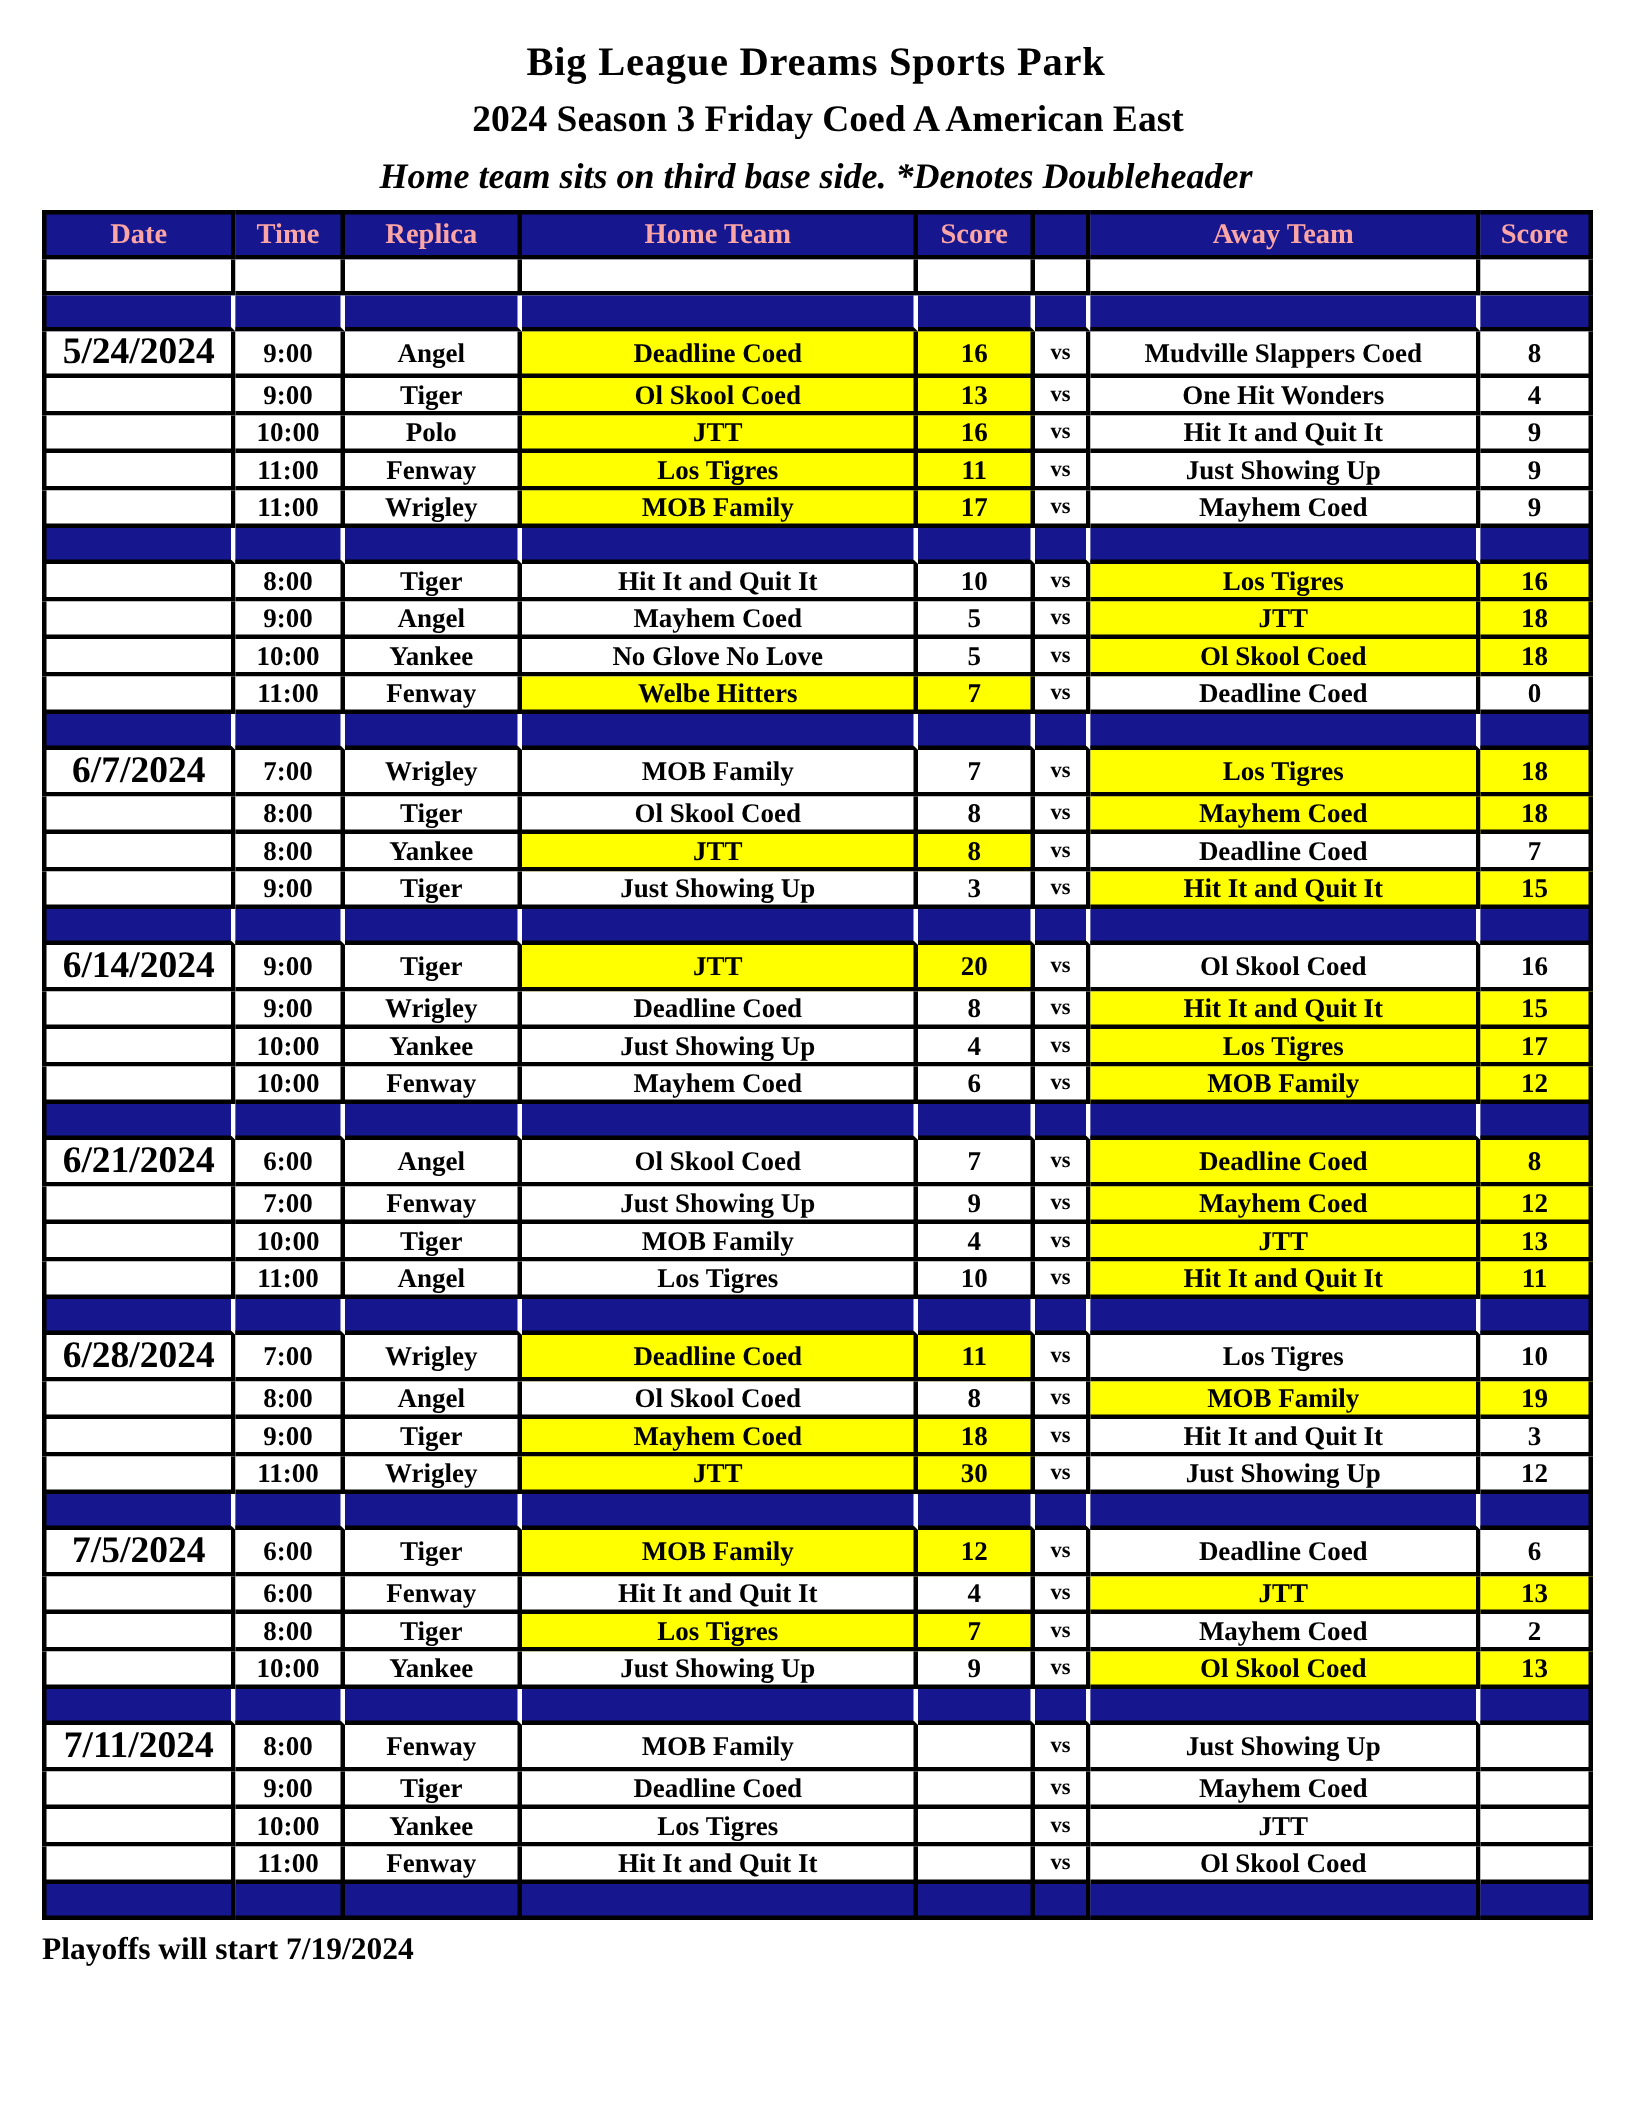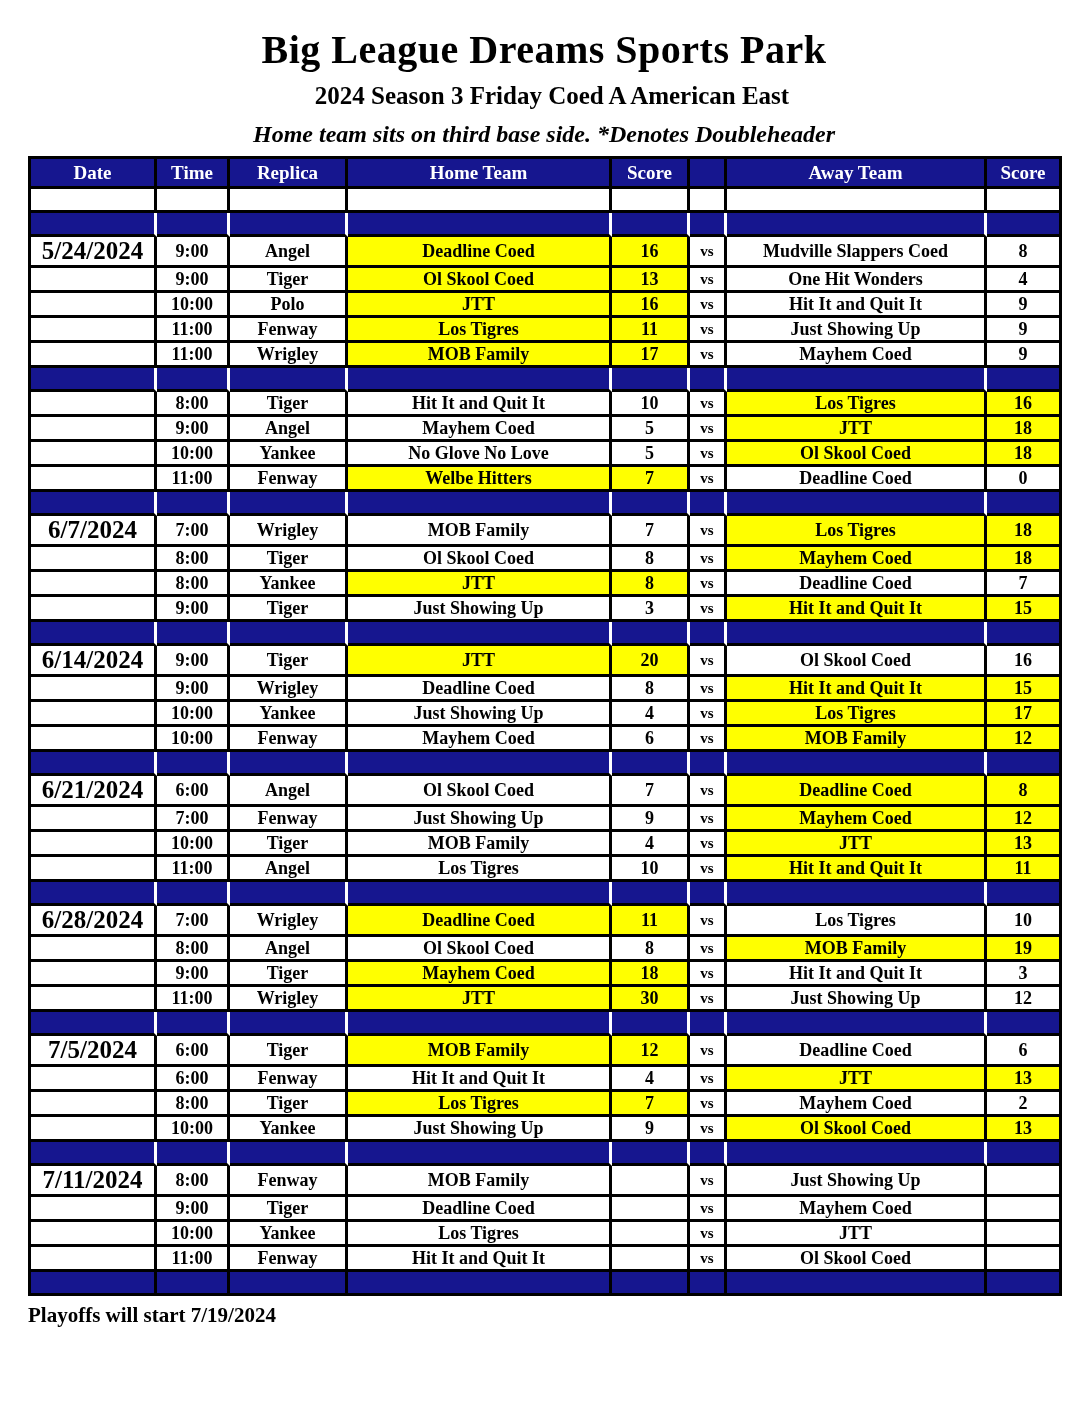--- a/index.html
+++ b/index.html
@@ -5,21 +5,21 @@
   * { box-sizing: border-box; }
   html, body { margin: 0; padding: 0; }
   body {
     width: 1088px; height: 1408px;
     background: #ffffff;
     color: #000;
     font-family: "Liberation Serif", "DejaVu Serif", serif;
     font-weight: bold;
   }
   .titles { text-align: center; }
-  .title    { font-size: 40px; margin: 26px 0 0 0; letter-spacing: 0.5px; }
+  .title    { font-size: 27px; margin: 26px 0 0 0; letter-spacing: 0.5px; }
   .subtitle { font-size: 25px; margin: 9px 0 0 16px; }
   .note     { font-size: 24px; font-style: italic; margin: 11px 0 8px 0; }
 
   table {
     border-collapse: separate;
     border-spacing: 0;
     table-layout: fixed;
     width: 1034px;
     margin-left: 28px;
   }
@@ -38,21 +38,21 @@
     text-align: center;
     vertical-align: middle;
     padding: 0 2px;
     overflow: hidden;
     white-space: nowrap;
   }
   th.c0, td.c0 { border-left: 3px solid #000; }
 
   thead th {
     background: var(--navy, #16168F);
-    color: #ffffff;
+    color: #fca5a5;
     font-size: 19px;
     height: 33px;
     border-top: 3px solid #000;
     margin-left: 36px;
   }
   tr.empty td { height: 24px; background: #ffffff; }
   tr.sep td   { height: 24px; background: var(--navy, #16168F); }
   tr.sep td:not(.c7) { border-right-color: #ffffff; }
   tr.sep.bottom td:not(.c7) { border-right-color: #000000; }
   tr.game td  { height: 25px; font-size: 18px; background: #ffffff; }

